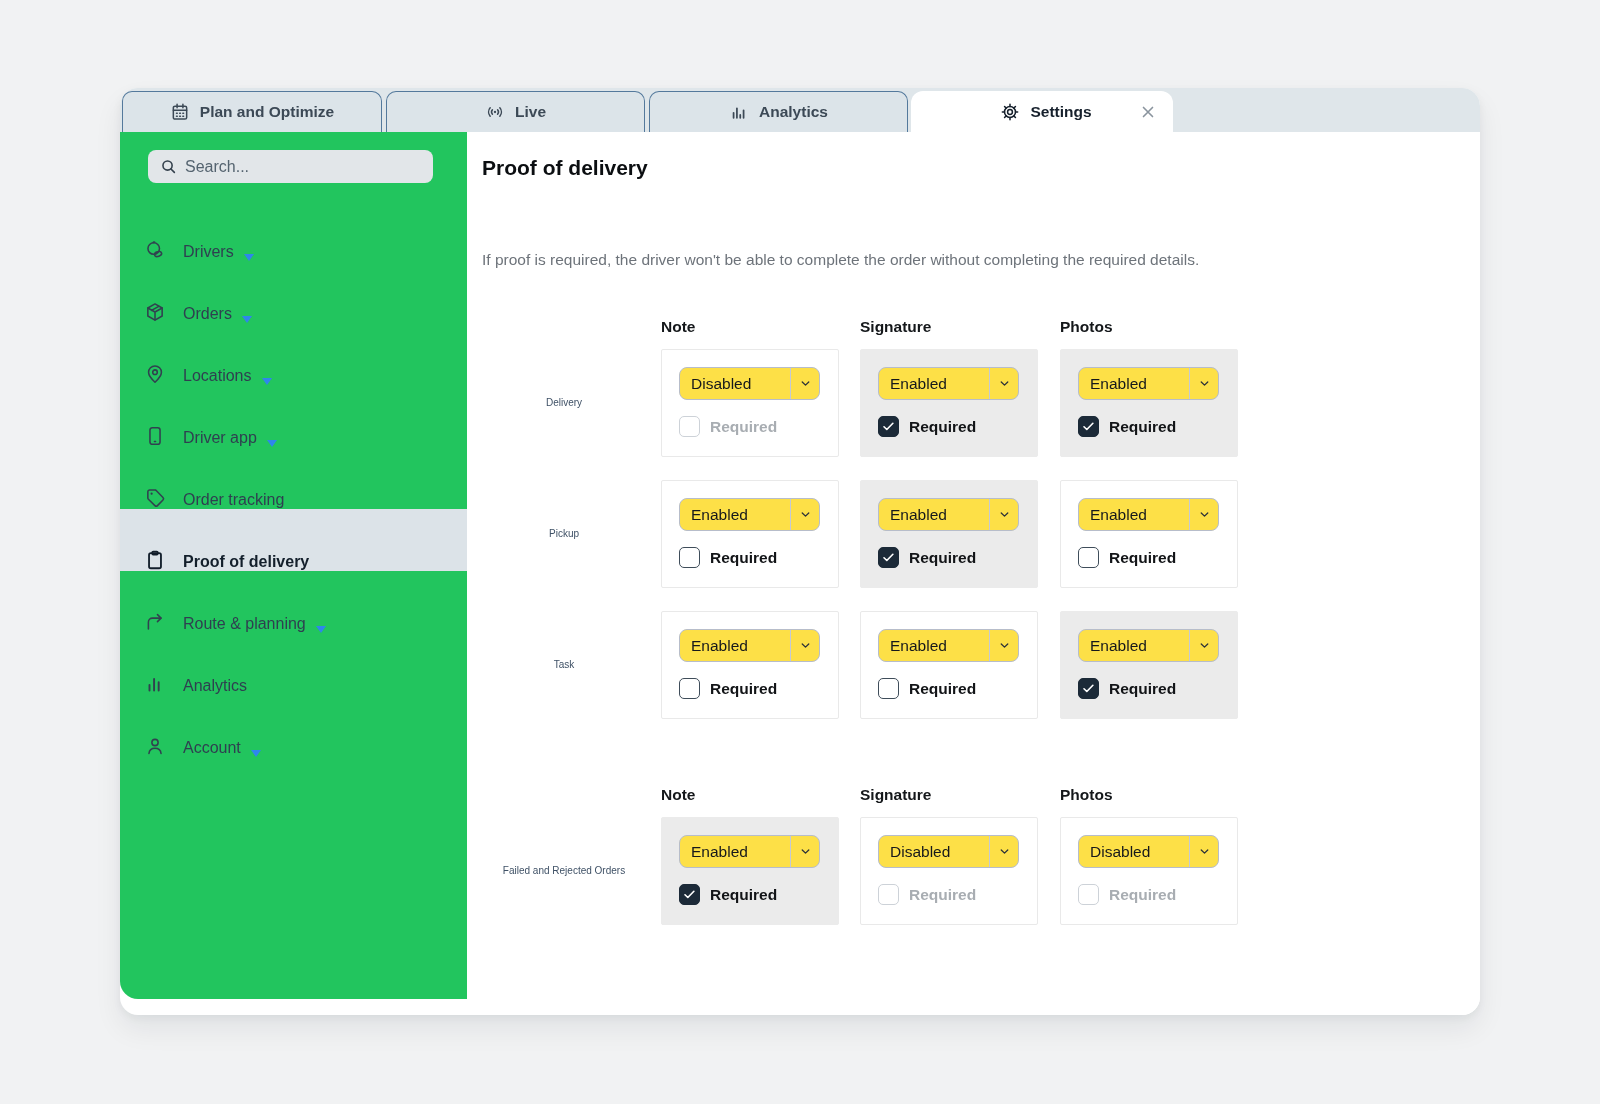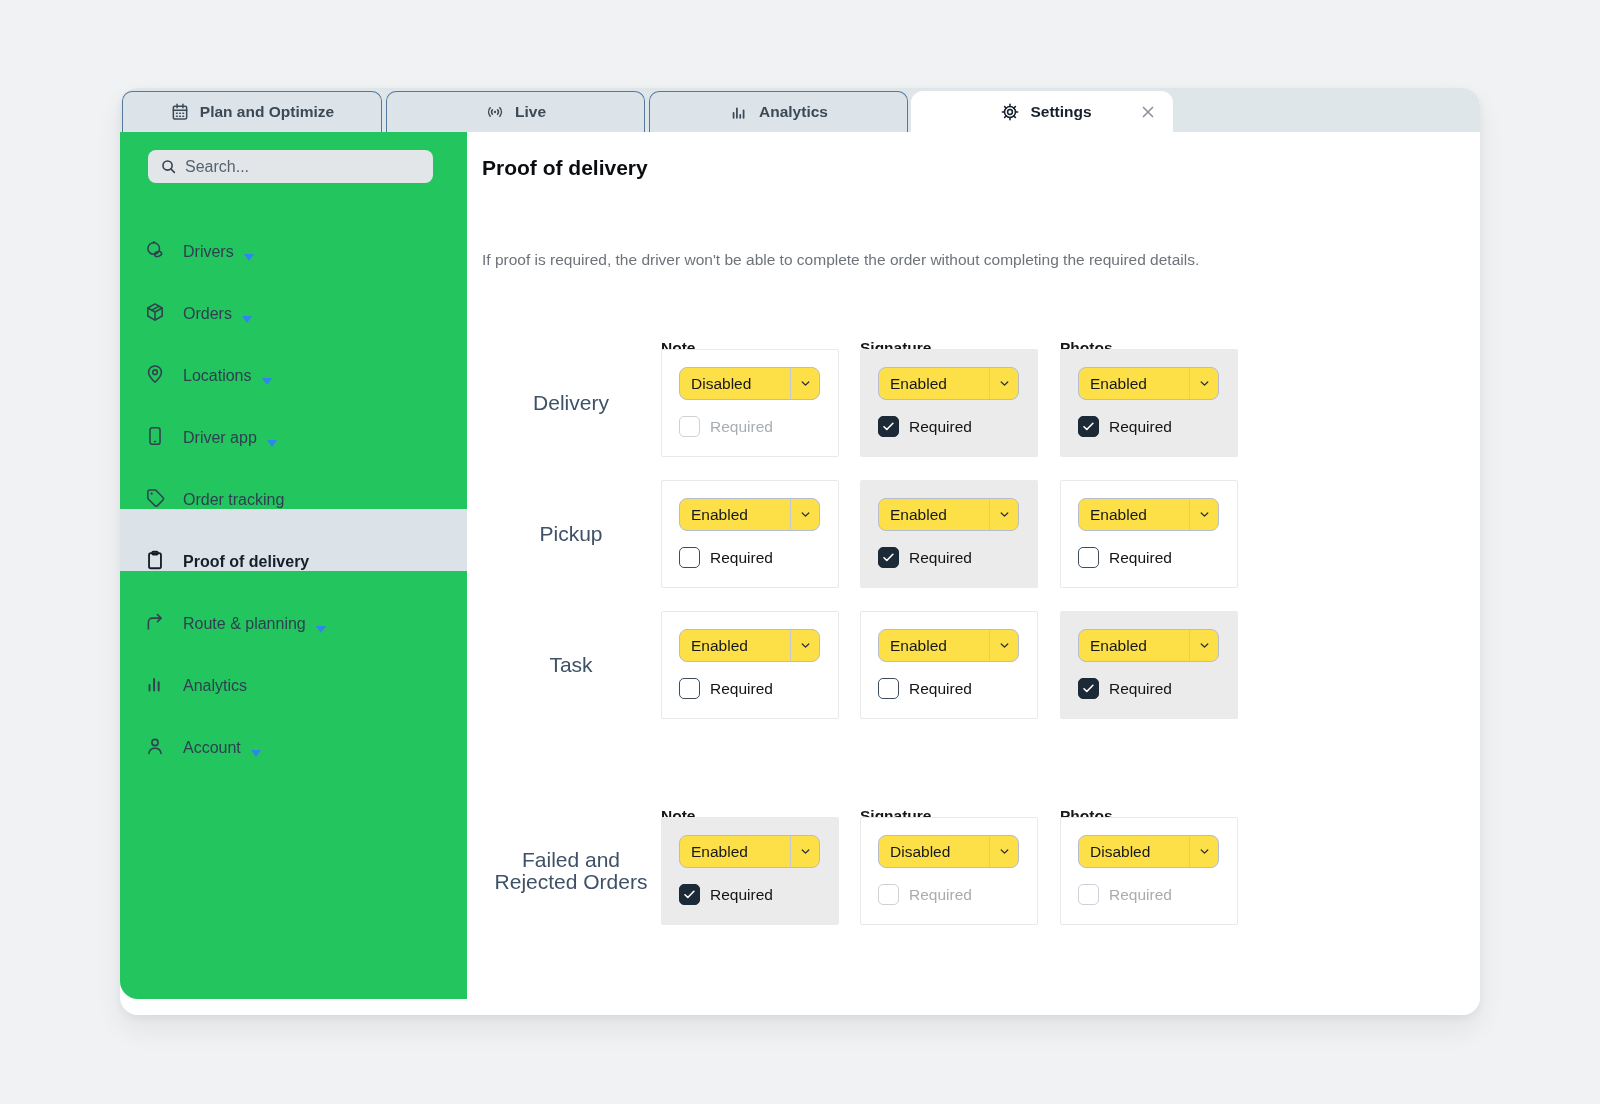--- a/index.html
+++ b/index.html
@@ -69,45 +69,45 @@
   }
   .caret.show { display:inline-block; }
   
   .main { position:absolute; left:347px; top:44px; right:0; bottom:0; background:#fff; border-radius:0 0 18px 0; }
   .page-title { position:absolute; left:15px; top:24px; font-size:21px; font-weight:700; color:#0b0e11; }
   .page-desc  { position:absolute; left:15px; top:112px; width:815px; font-size:15.5px; line-height:32px; color:#6d737a; }
   .section { position:absolute; left:0; }
   .sec-1 { top:186px; }
   .sec-2 { top:654px; }
   .grid-headers { position:relative; height:20px; margin-bottom:11px; }
-  .gh { position:absolute; top:0; font-size:15.5px; font-weight:700; color:#14171a;margin-top:21px; }
+  .gh { position:absolute; top:0; font-size:15.5px; font-weight:700; color:#14171a; }
   .gh.h0 { left:194px; } .gh.h1 { left:393px; } .gh.h2 { left:593px; }
   .grid-row { position:relative; height:108px; margin-bottom:23px; }
   .row-label {
-    position:absolute; left:22px; width:164px; top:50%; transform:translateY(-50%);
-    text-align:center; font-size:21px; line-height:22px; color:#3f5166;
+    position:absolute; left:15px; width:164px; top:50%; transform:translateY(-50%);
+    text-align:center; font-size:10px; line-height:22px; color:#3f5166;
   }
   .cell {
     position:absolute; top:0; width:178px; height:108px;
     background:#fff; border:1px solid #e9e9e9; border-radius:2px;
   }
   .cell.gray { background:#ebebeb; border-color:#ebebeb; }
   .cell.c0 { left:194px; } .cell.c1 { left:393px; } .cell.c2 { left:593px; }
   .dropdown {
     position:absolute; left:17px; top:17px; width:141px; height:33px;
     background:#fde047; border:1.5px solid #b7bdca; border-radius:8px;
     display:flex; align-items:stretch; cursor:pointer;
   }
   .dd-value { flex:1; display:flex; align-items:center; padding-left:11px; font-size:15.5px; color:#16181b; }
   .dd-chev {
     width:29px; border-left:1.5px solid #c3c9d5;
     display:flex; align-items:center; justify-content:center;
   }
   .dd-chev svg { width:13px; height:13px; stroke:#2c3138; stroke-width:2.4; fill:none; stroke-linecap:round; stroke-linejoin:round; }
-  .req { position:absolute; left:17px; top:66px; display:flex; align-items:center; cursor:pointer; }
+  .req { position:absolute; left:17px; top:66px; display:flex; align-items:center; cursor:pointer;font-weight:bold; }
   .req-box {
     width:21px; height:21px; border:1.5px solid #3f4d5a; border-radius:5px;
     background:#fff; display:flex; align-items:center; justify-content:center;
   }
   .req-box svg { display:none; width:15px; height:15px; stroke:#fff; stroke-width:2.6; fill:none; stroke-linecap:round; stroke-linejoin:round; }
   .cell.checked .req-box { background:#1c2a38; border-color:#1c2a38; }
   .cell.checked .req-box svg { display:block; }
   .req-label { margin-left:10px; font-size:15.5px; color:#121417; }
   .cell.disabled .req-box { border-color:#cdd2d8; }
   .cell.disabled .req-label { color:#a8adb2; }

